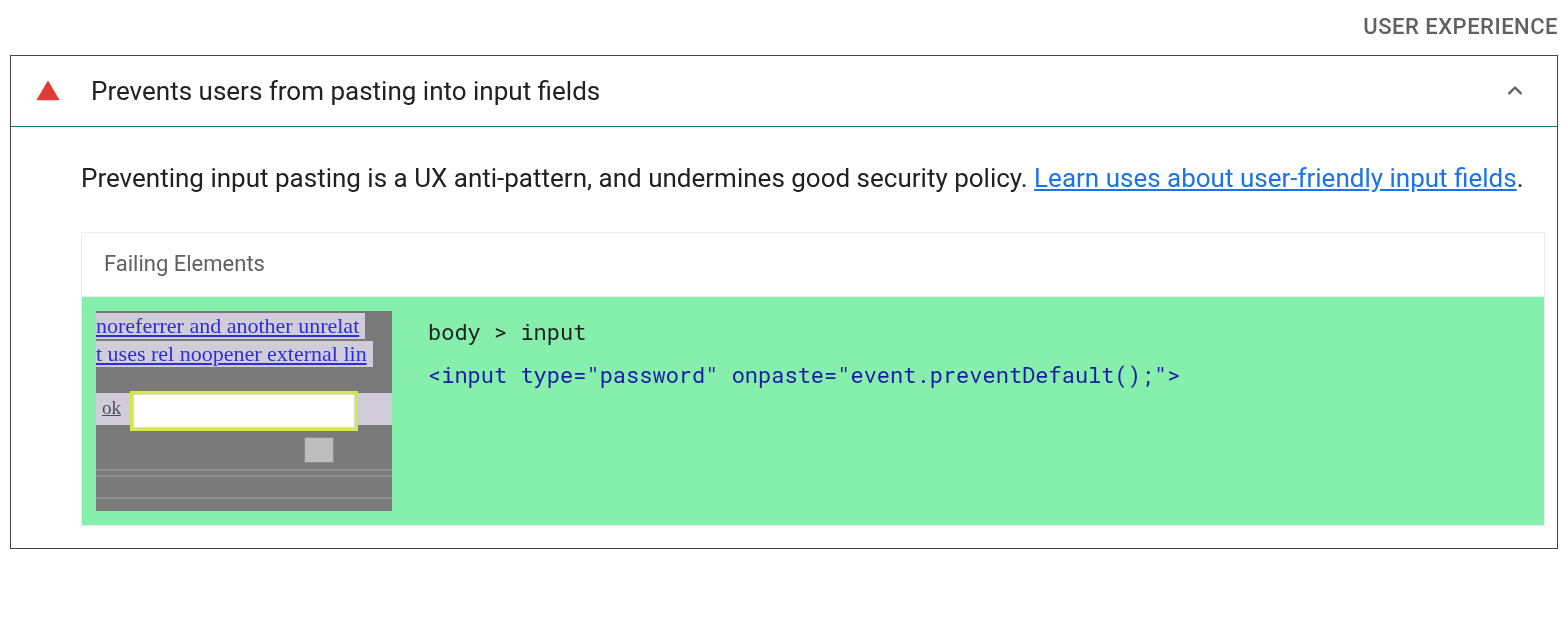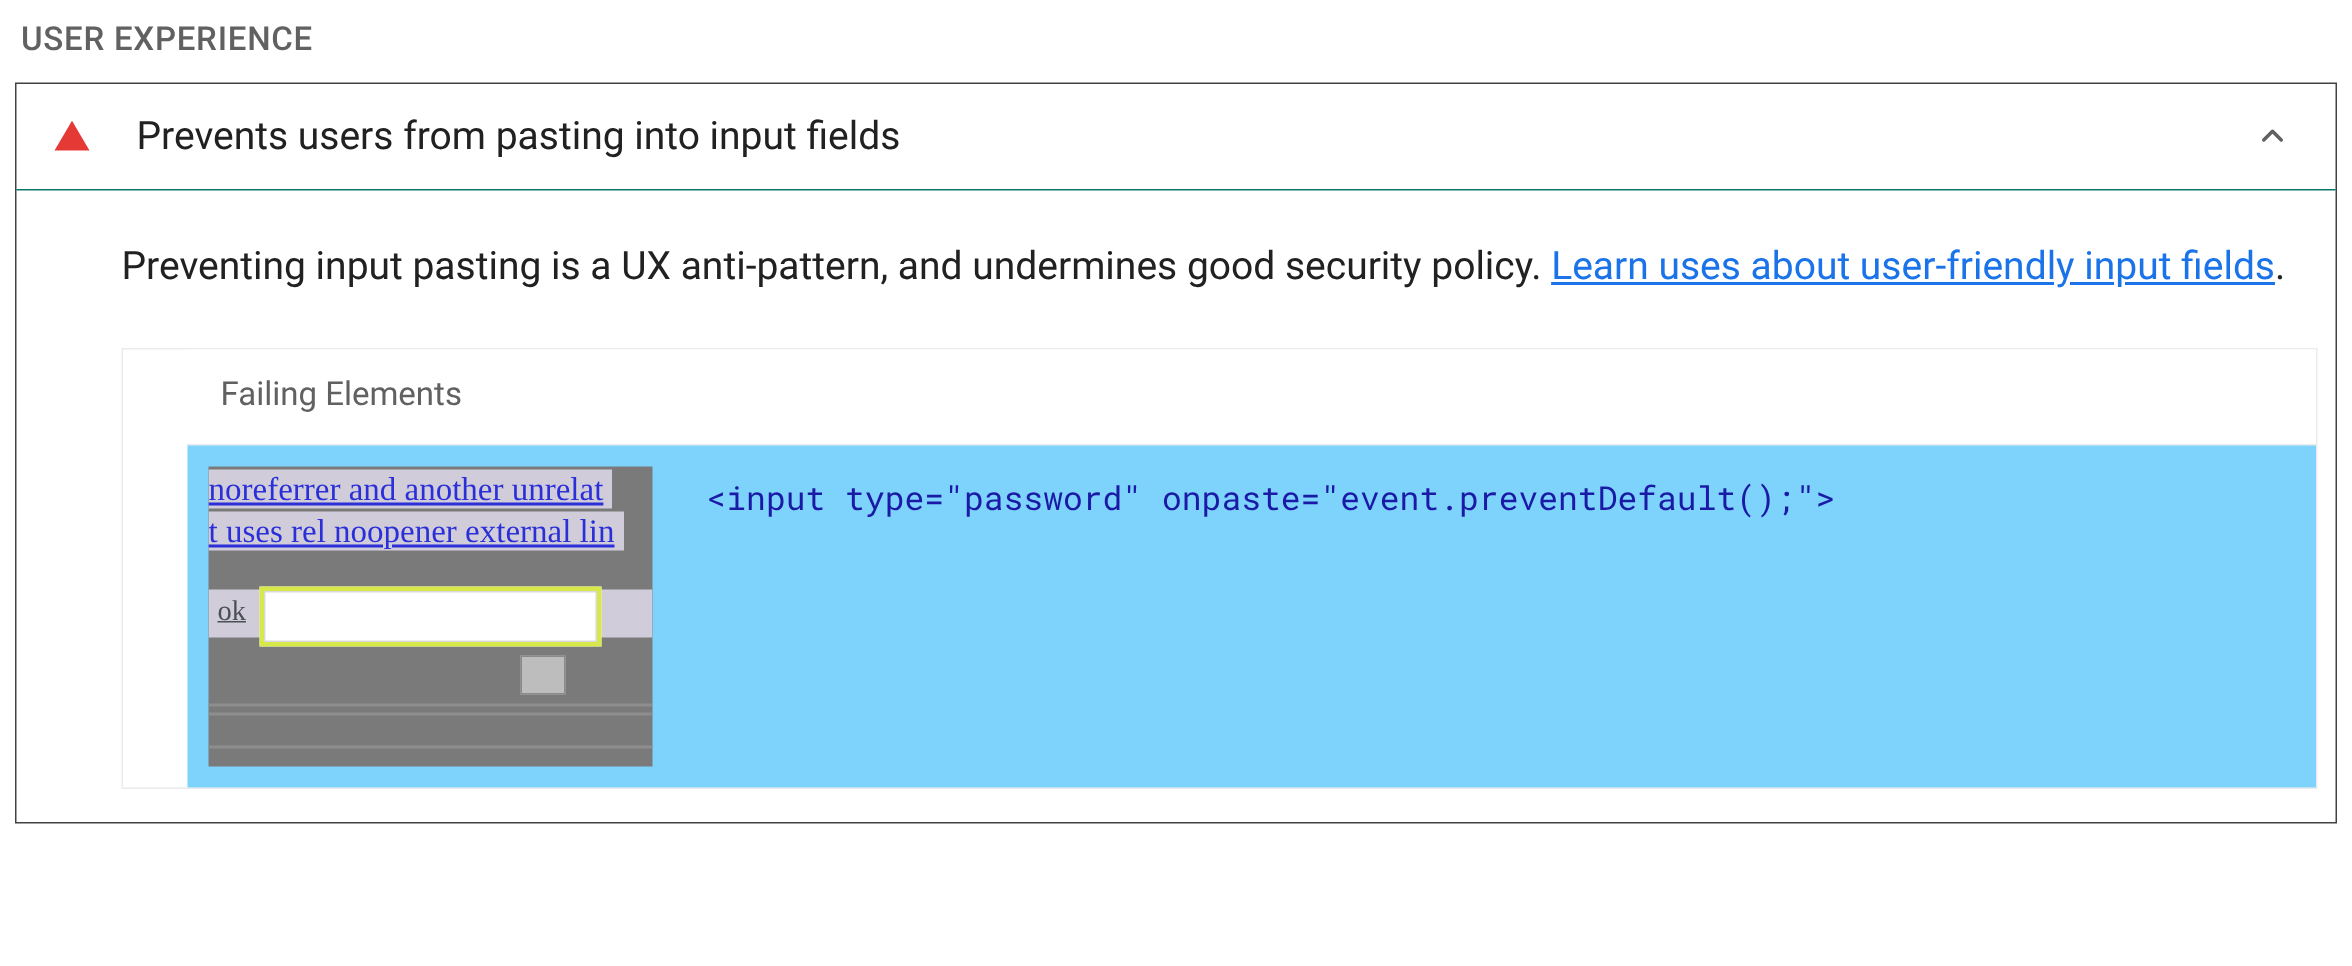--- a/index.html
+++ b/index.html
@@ -4,20 +4,21 @@
 <style>
   * { box-sizing: border-box; margin: 0; padding: 0; }
   html, body { width: 1568px; height: 644px; font-family: Roboto, "Helvetica Neue", Arial, sans-serif; background: #fff; color: #212121; }
   .container { padding: 10px 10px 0 10px; }
   .section-header {
     font-size: 22px;
     font-weight: 500;
     letter-spacing: 0.5px;
     color: #616161;
     margin: 4px 0 16px 4px;
+    text-align: right;
   }
   .audit-card {
     border: 1px solid #424242;
     background: #fff;
   }
   .audit-summary {
     display: flex;
     align-items: center;
     padding: 20px 28px 20px 22px;
     cursor: pointer;
@@ -51,34 +52,33 @@
     color: #212121;
     margin-bottom: 30px;
   }
   .description a {
     color: #1a73e8;
     text-decoration: underline;
   }
   .failing-panel {
     border: 1px solid #ebebeb;
     background: #fff;
-    padding-left: 43px;
   }
   .failing-header {
     padding: 18px 22px 20px 22px;
     font-size: 22px;
     color: #616161;
     background: #fff;
   }
   .failing-row {
     display: flex;
     align-items: flex-start;
     gap: 36px;
     padding: 14px 22px 14px 14px;
-    background: #7dd3fc;
+    background: #86efac;
     border-top: 1px solid #ebebeb;
   }
   .thumb {
     width: 296px;
     height: 200px;
     background: #7a7a7a;
     position: relative;
     overflow: hidden;
     flex-shrink: 0;
   }
@@ -194,19 +194,20 @@
             <span class="linkline l1"> noreferrer and another unrelat</span>
             <span class="linkline l2">t uses rel noopener external lin</span>
             <div class="ok-row"></div>
             <span class="ok-label">ok</span>
             <div class="input-hl"></div>
             <div class="broken-img"></div>
             <div class="bar1"></div>
             <div class="bar2"></div>
           </div>
           <div class="code-col">
+            <div class="selector">body &gt; input</div>
             <div class="snippet">&lt;input type="password" onpaste="event.preventDefault();"&gt;</div>
           </div>
         </div>
       </div>
     </div>
   </div>
 </div>
 
 </body></html>

